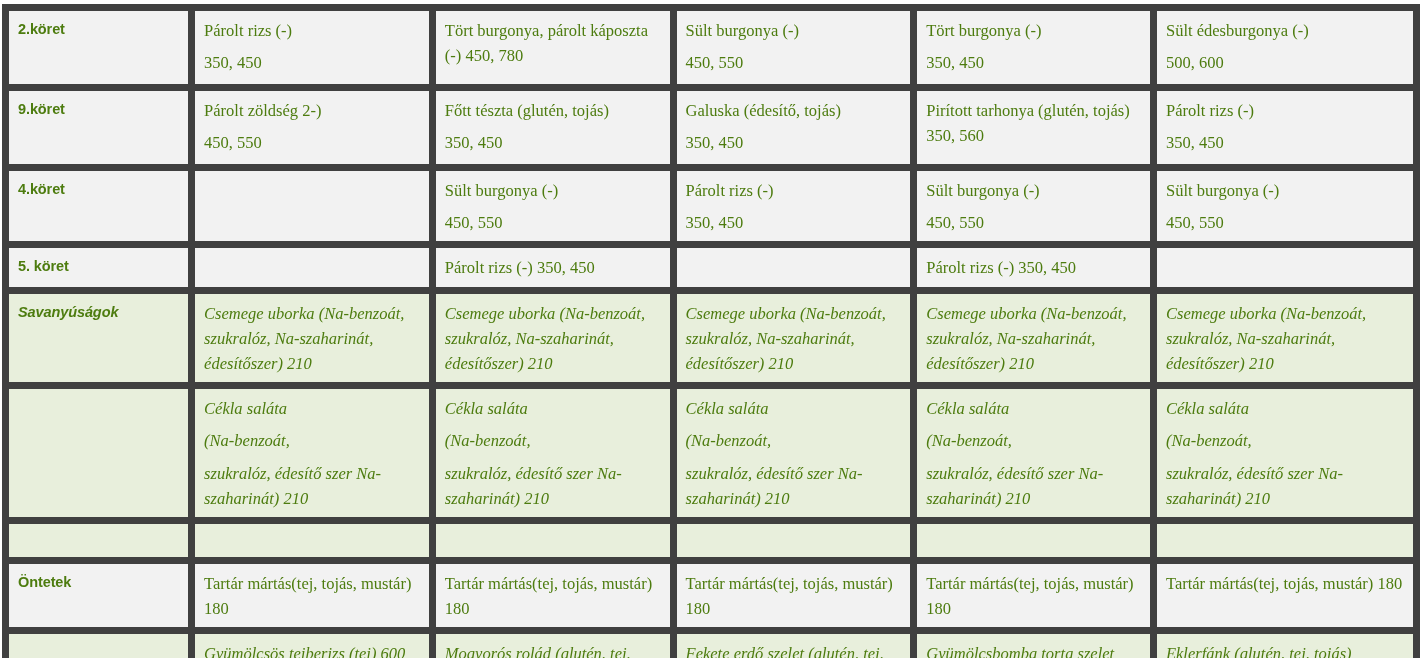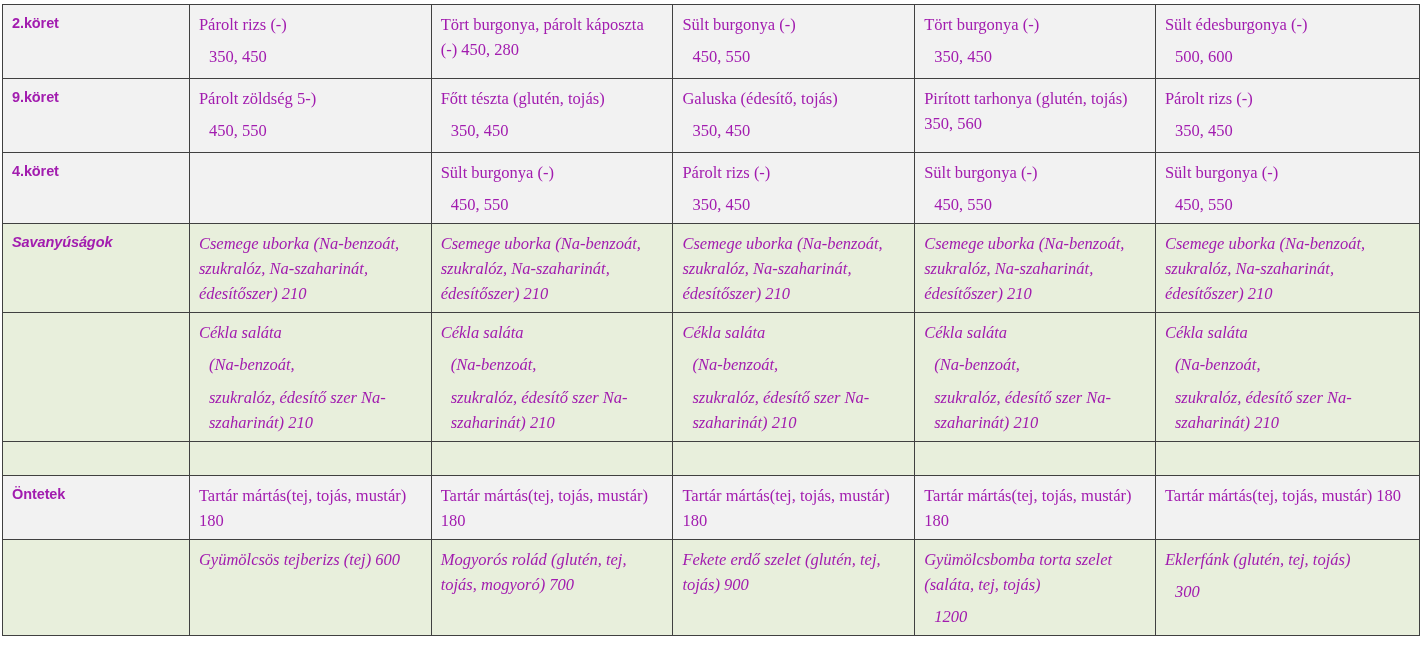--- a/index.html
+++ b/index.html
@@ -19,40 +19,40 @@
     width: 1418px;
     margin: 4px 0 0 2px;
     border: 1px solid #000000;
   }
   .menu-table col.c-label { width: 184px; }
   .menu-table col.c-day   { width: 238px; }
   .menu-table col.c-day4  { width: 237px; }
   .menu-table col.c-day5  { width: 260px; }
 
   .menu-table td {
-    border: 1px solid #404040;
+    border: 7px solid #404040;
     vertical-align: top;
     padding: 7px 9px 6px 9px;
     font-size: 16.5px;
     line-height: 1.52;
-    color: #a21caf;
+    color: #4d7c0f;
     background: #f2f2f2;
   }
   .menu-table tr.green td { background: #e8efdc; font-style: italic; }
 
   td.label {
     font-family: "Liberation Sans", "DejaVu Sans", sans-serif;
     font-weight: bold;
     font-size: 14.5px;
     line-height: 1.35;
     padding-top: 9px;
     letter-spacing: -0.1px;
   }
   .cell-line { display: block; white-space: normal; }
-  .cell-line + .cell-line { margin-top: 7px; margin-left: 10px; }
+  .cell-line + .cell-line { margin-top: 7px; }
 
   tr.r-koret2 td, tr.r-koret3 td { height: 58px; }
   tr.r-koret4 td { height: 44px; }
   tr.r-koret5 td { height: 24px; }
   tr.r-cekla td { height: 108px; }
   tr.r-blank td { height: 18px; }
   tr.r-desszert td { height: 70px; }
 </style>
 </head>
 <body>
@@ -67,39 +67,39 @@
     <col class="c-day5">
   </colgroup>
   <tbody>
       <tr class="r-koret2">
         <td class="label">2.köret</td>
         <td class="cell">
           <span class="cell-line">Párolt rizs (-)</span>
           <span class="cell-line">350, 450</span>
         </td>
         <td class="cell">
-          <span class="cell-line">Tört burgonya, párolt káposzta (-) 450, 280</span>
+          <span class="cell-line">Tört burgonya, párolt káposzta (-) 450, 780</span>
         </td>
         <td class="cell">
           <span class="cell-line">Sült burgonya (-)</span>
           <span class="cell-line">450, 550</span>
         </td>
         <td class="cell">
           <span class="cell-line">Tört burgonya (-)</span>
           <span class="cell-line">350, 450</span>
         </td>
         <td class="cell">
           <span class="cell-line">Sült édesburgonya (-)</span>
           <span class="cell-line">500, 600</span>
         </td>
       </tr>
       <tr class="r-koret3">
         <td class="label">9.köret</td>
         <td class="cell">
-          <span class="cell-line">Párolt zöldség 5-)</span>
+          <span class="cell-line">Párolt zöldség 2-)</span>
           <span class="cell-line">450, 550</span>
         </td>
         <td class="cell">
           <span class="cell-line">Főtt tészta (glutén, tojás)</span>
           <span class="cell-line">350, 450</span>
         </td>
         <td class="cell">
           <span class="cell-line">Galuska (édesítő, tojás)</span>
           <span class="cell-line">350, 450</span>
         </td>
@@ -124,20 +124,32 @@
         </td>
         <td class="cell">
           <span class="cell-line">Sült burgonya (-)</span>
           <span class="cell-line">450, 550</span>
         </td>
         <td class="cell">
           <span class="cell-line">Sült burgonya (-)</span>
           <span class="cell-line">450, 550</span>
         </td>
       </tr>
+      <tr class="r-koret5">
+        <td class="label">5. köret</td>
+        <td class="cell"></td>
+        <td class="cell">
+          <span class="cell-line">Párolt rizs (-) 350, 450</span>
+        </td>
+        <td class="cell"></td>
+        <td class="cell">
+          <span class="cell-line">Párolt rizs (-) 350, 450</span>
+        </td>
+        <td class="cell"></td>
+      </tr>
       <tr class="r-savanyusagok green">
         <td class="label">Savanyúságok</td>
         <td class="cell">
           <span class="cell-line">Csemege uborka (Na-benzoát, szukralóz, Na-szaharinát, édesítőszer) 210</span>
         </td>
         <td class="cell">
           <span class="cell-line">Csemege uborka (Na-benzoát, szukralóz, Na-szaharinát, édesítőszer) 210</span>
         </td>
         <td class="cell">
           <span class="cell-line">Csemege uborka (Na-benzoát, szukralóz, Na-szaharinát, édesítőszer) 210</span>

